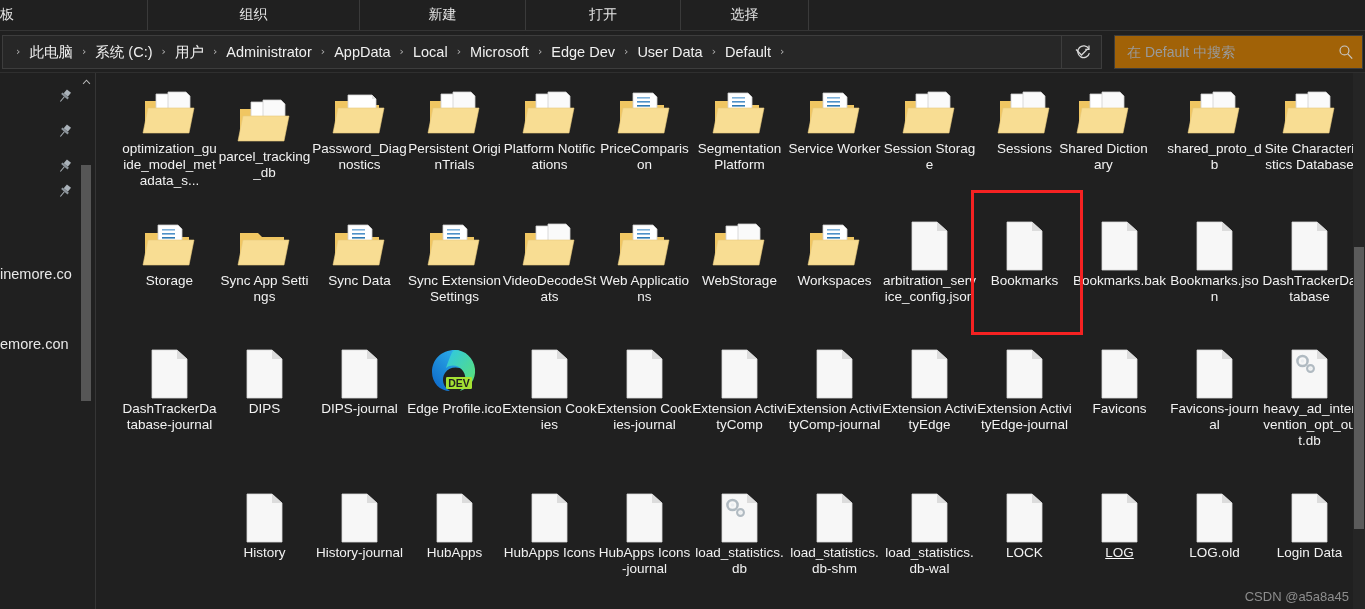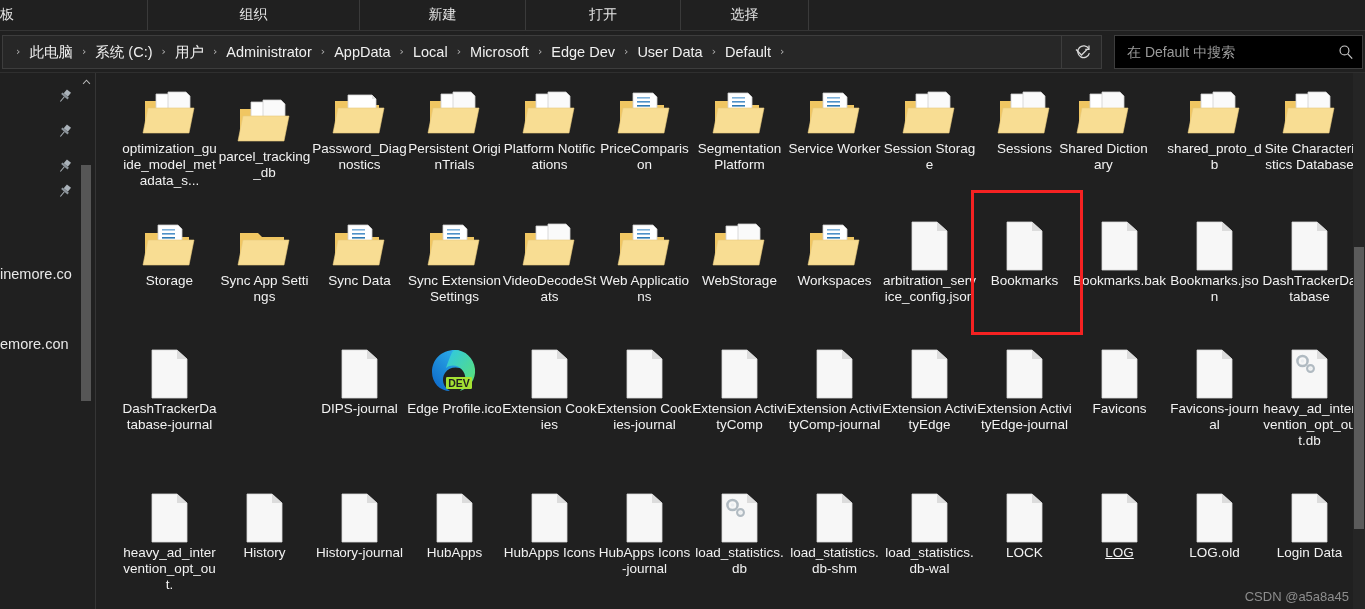--- a/index.html
+++ b/index.html
@@ -61,21 +61,21 @@
     width: 40px; height: 32px; display: flex; align-items: center;
     justify-content: center; color: #d0d0d0; font-size: 12px;
     border-left: 1px solid #3d3d3d;
   }
   #refresh-btn {
     width: 42px; height: 32px; display: flex; align-items: center;
     justify-content: center; color: #d8d8d8;
   }
   #searchbox {
     position: absolute; left: 1114px; top: 4px; width: 249px; height: 34px;
-    border: 1px solid #3d3d3d; background: #000000;
+    border: 1px solid #3d3d3d; background: #a16207;
     display: flex; align-items: center; padding: 0 8px 0 12px;
   }
   #search-input {
     flex: 1 1 auto; background: transparent; border: 0; outline: none;
     color: #d2d2d2; font-size: 14px;
     font-family: "Liberation Sans", "DejaVu Sans", sans-serif;
   }
   #search-input::placeholder { color: #9a9a9a; opacity: 1; }
 
   
@@ -595,20 +595,29 @@
     </div>
     <div class="tile" style="left: 22px; top: 268px;">
       <div class="tile-icon">
         <svg width="42" height="50" viewBox="0 0 42 50" aria-hidden="true">
           <path d="M3 1 H28 L38 10 V49 H3 Z" fill="#f7f7f7" stroke="#d9d9d9" stroke-width="0.8"></path>
           <path d="M28 1 L38 10 H28 Z" fill="#dcdcdc"></path>
         </svg>
       </div>
       <div class="tile-label">DashTrackerDatabase-journal</div>
     </div>
+    <div class="tile" style="left: 117px; top: 268px;">
+      <div class="tile-icon">
+        <svg width="42" height="50" viewBox="0 0 42 50" aria-hidden="true">
+          <path d="M3 1 H28 L38 10 V49 H3 Z" fill="#f7f7f7" stroke="#d9d9d9" stroke-width="0.8"></path>
+          <path d="M28 1 L38 10 H28 Z" fill="#dcdcdc"></path>
+        </svg>
+      </div>
+      <div class="tile-label">DIPS</div>
+    </div>
     <div class="tile" style="left: 212px; top: 268px;">
       <div class="tile-icon">
         <svg width="42" height="50" viewBox="0 0 42 50" aria-hidden="true">
           <path d="M3 1 H28 L38 10 V49 H3 Z" fill="#f7f7f7" stroke="#d9d9d9" stroke-width="0.8"></path>
           <path d="M28 1 L38 10 H28 Z" fill="#dcdcdc"></path>
         </svg>
       </div>
       <div class="tile-label">DIPS-journal</div>
     </div>
     <div class="tile" style="left: 307px; top: 268px;">
@@ -712,29 +721,20 @@
           <g opacity="0.92">
             <circle cx="13.5" cy="12" r="5.1" fill="none" stroke="#aab5bd" stroke-width="2.5"></circle>
             <circle cx="13.5" cy="12" r="1.8" fill="#e9edf0"></circle>
             <circle cx="21.5" cy="19.5" r="3.4" fill="none" stroke="#aab5bd" stroke-width="2.1"></circle>
             <circle cx="21.5" cy="19.5" r="1.2" fill="#e9edf0"></circle>
           </g>
         </svg>
       </div>
       <div class="tile-label">heavy_ad_intervention_opt_out.db</div>
     </div>
-    <div class="tile" style="left: 22px; top: 412px;">
-      <div class="tile-icon">
-        <svg width="42" height="50" viewBox="0 0 42 50" aria-hidden="true">
-          <path d="M3 1 H28 L38 10 V49 H3 Z" fill="#f7f7f7" stroke="#d9d9d9" stroke-width="0.8"></path>
-          <path d="M28 1 L38 10 H28 Z" fill="#dcdcdc"></path>
-        </svg>
-      </div>
-      <div class="tile-label">heavy_ad_intervention_opt_out.</div>
-    </div>
     <div class="tile" style="left: 117px; top: 412px;">
       <div class="tile-icon">
         <svg width="42" height="50" viewBox="0 0 42 50" aria-hidden="true">
           <path d="M3 1 H28 L38 10 V49 H3 Z" fill="#f7f7f7" stroke="#d9d9d9" stroke-width="0.8"></path>
           <path d="M28 1 L38 10 H28 Z" fill="#dcdcdc"></path>
         </svg>
       </div>
       <div class="tile-label">History</div>
     </div>
     <div class="tile" style="left: 212px; top: 412px;">

